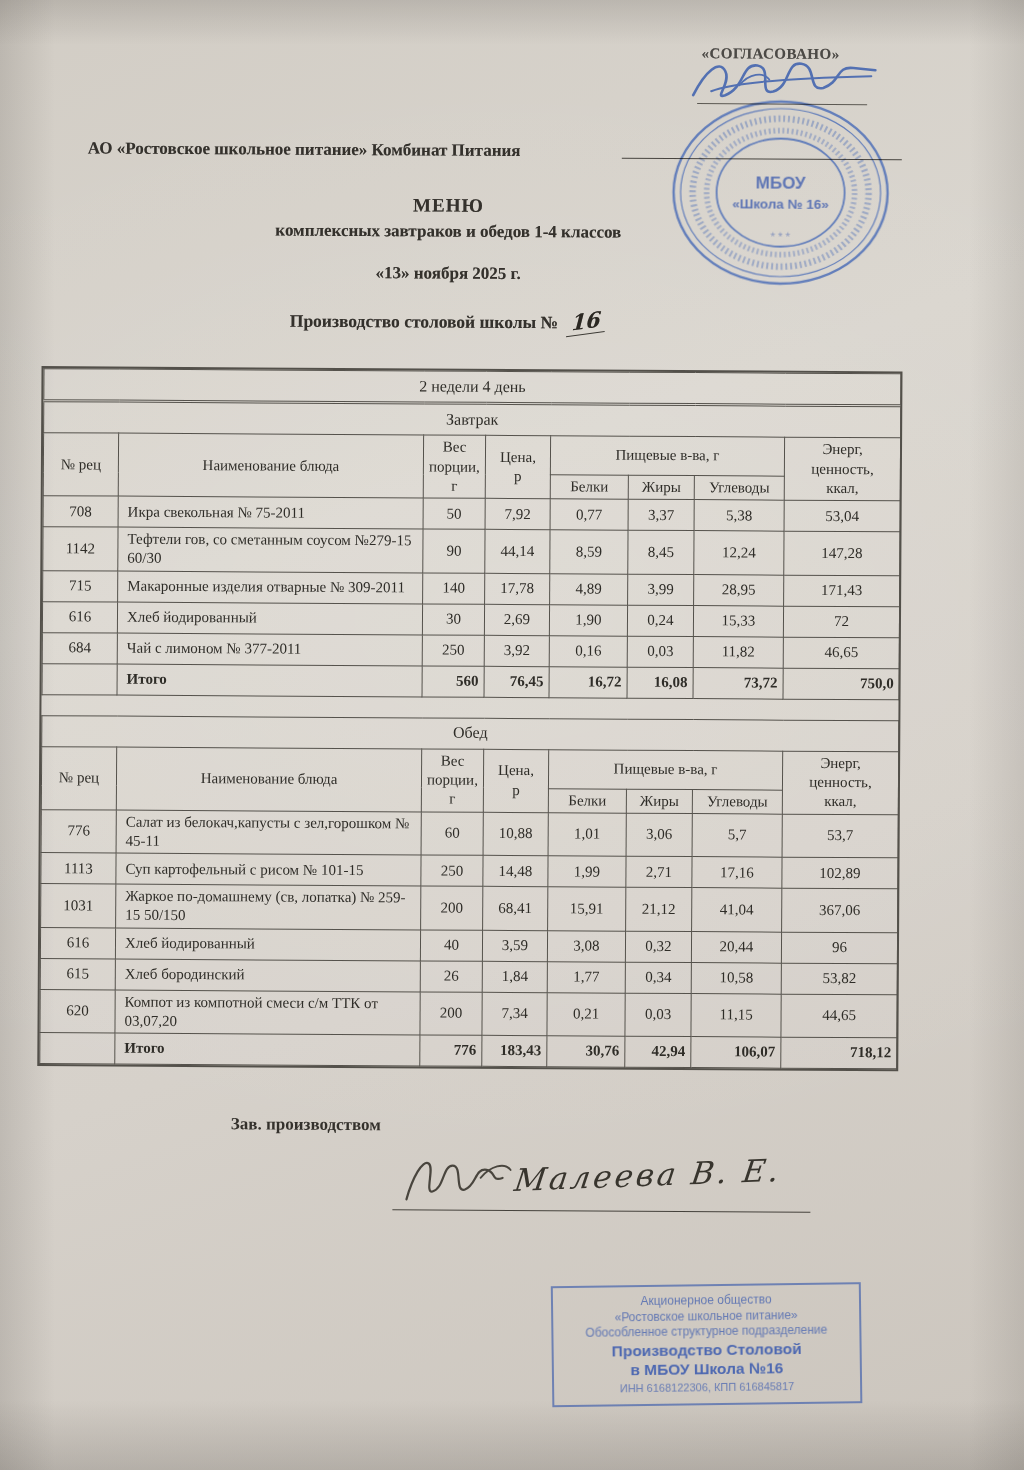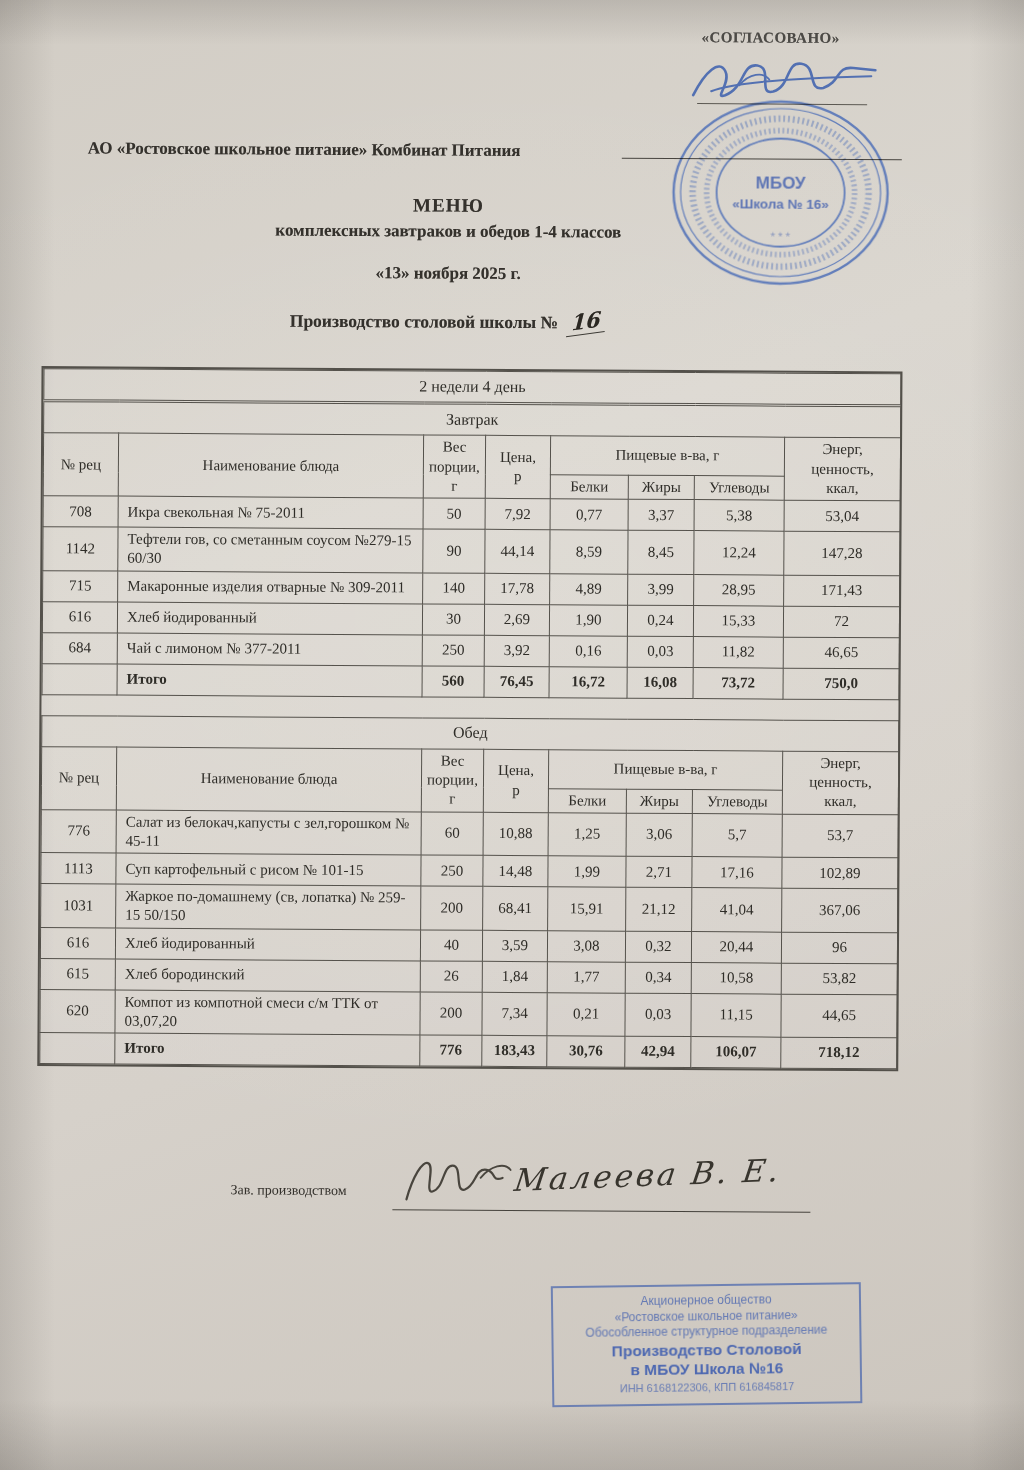--- a/index.html
+++ b/index.html
@@ -14,21 +14,21 @@
       linear-gradient(90deg, rgba(70,65,60,.16) 0, rgba(0,0,0,0) 55px),
       linear-gradient(270deg, rgba(70,65,60,.12) 0, rgba(0,0,0,0) 55px),
       linear-gradient(160deg,#d2cdc5,#dad6cf 35%,#d6d1ca 62%,#cbc5bd);
   }
   .content{position:absolute;inset:0;transform:rotate(.35deg);transform-origin:50% 42%;}
   .abs{position:absolute;}
   .hdr-text{font-weight:bold;text-shadow:0 0 .5px rgba(40,38,34,.4);}
   .center-col{left:0;width:892px;text-align:center;}
 
   
-  .approved{left:698px;top:28px;font-size:15px;font-weight:bold;color:#4c4a46;letter-spacing:.5px;}
+  .approved{left:698px;top:44px;font-size:15px;font-weight:bold;color:#4c4a46;letter-spacing:.5px;}
   .sig-underline{left:694px;top:102px;width:170px;border-bottom:1.6px solid #5c5953;}
   .org-underline{left:619px;top:157px;width:280px;border-bottom:1.6px solid #47443f;}
 
   
   .org-line{left:85px;top:141px;font-size:17px;}
   .menu-title{top:195px;font-size:19px;letter-spacing:1px;}
   .menu-sub{top:222px;font-size:17px;}
   .menu-date{top:264px;font-size:17px;}
   .prod-line{top:308px;font-size:17.5px;}
   .handnum{display:inline-block;font-family:"DejaVu Serif",serif;font-style:italic;font-size:21px;
@@ -48,25 +48,25 @@
   
   .tables-wrap{left:40px;top:369px;width:857px;border:2px solid #53504a;background:rgba(255,255,255,.06);}
   table.menu-table{width:100%;border-collapse:collapse;table-layout:fixed;font-size:15px;color:#2f2d28;}
   .menu-table td,.menu-table th{border:1px solid #55524c;padding:2px 5px;text-align:center;vertical-align:middle;
     font-weight:normal;line-height:1.28;}
   .menu-table td{height:26px;}
   .section-cell{height:25px;font-weight:bold;font-size:16px;}
   .dbl{border-bottom:3px double #55524c !important;}
   .cell-name{text-align:left !important;padding-left:9px !important;}
   .mline{white-space:pre-line;}
-  .total-row td{font-weight:bold;}
+  .total-row td{font-weight:bold;text-align:right;}
   .table-spacer{height:20px;}
   .group-th{height:34px;}
 
-  .foot-label{left:234px;top:1184px;font-size:14px;font-weight:normal;}
+  .foot-label{left:234px;top:1116px;font-size:17px;font-weight:bold;}
   .foot-underline{left:396px;top:1210px;width:418px;border-bottom:1.6px solid #45423c;}
   .foot-sig-text{left:518px;top:1156px;font-family:"DejaVu Serif",serif;font-style:italic;font-size:31px;
     color:#38352e;transform:rotate(-2.5deg) skewX(-10deg);letter-spacing:3px;white-space:nowrap;}
   svg{display:block;}
 </style>
 </head>
 <body>
 
 <div class="content">
 
@@ -245,21 +245,21 @@
           <th>Жиры</th>
           <th>Углеводы</th>
         </tr>
       </thead>
       <tbody>
           <tr>
             <td>776</td>
             <td class="cell-name">Салат из белокач,капусты с зел,горошком № 45-11</td>
             <td>60</td>
             <td>10,88</td>
-            <td>1,25</td>
+            <td>1,01</td>
             <td>3,06</td>
             <td>5,7</td>
             <td>53,7</td>
           </tr>
           <tr>
             <td>1113</td>
             <td class="cell-name">Суп картофельный с рисом № 101-15</td>
             <td>250</td>
             <td>14,48</td>
             <td>1,99</td>

